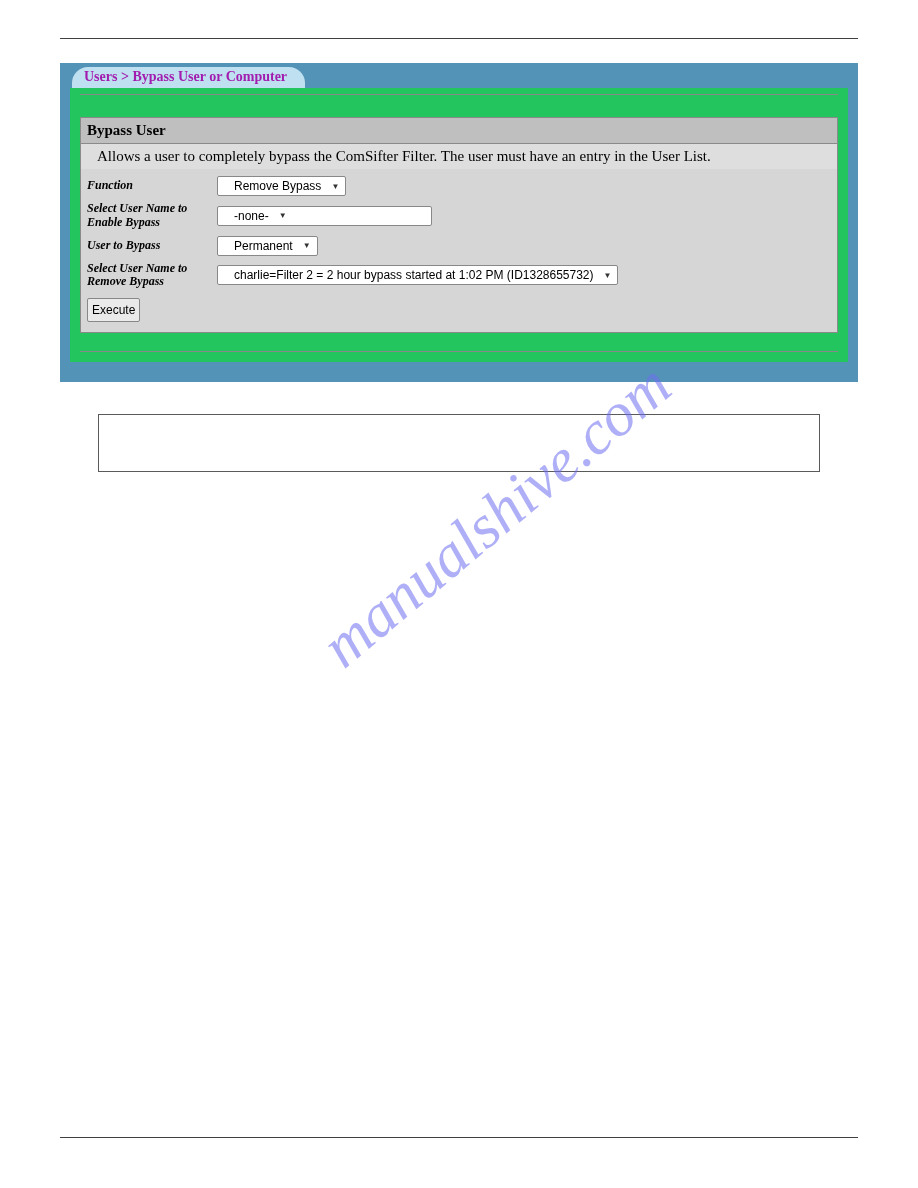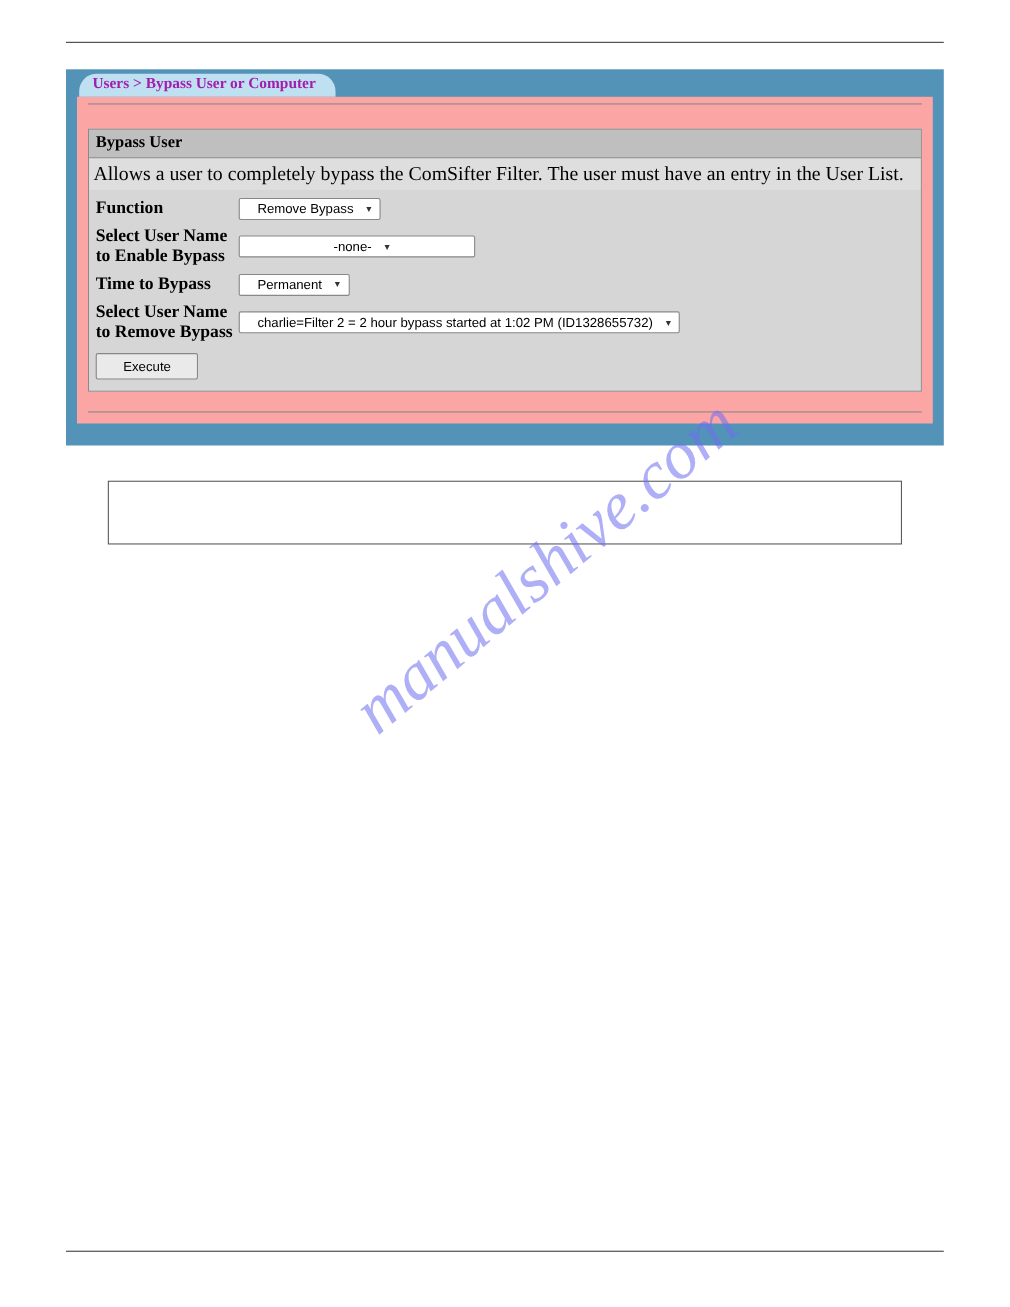--- a/index.html
+++ b/index.html
@@ -28,89 +28,90 @@
       background: #bfe0f0;
       border-top-left-radius: 16px;
       border-top-right-radius: 16px;
       padding: 2px 18px 3px 12px;
       font-weight: bold;
       font-size: 14px;
       color: #a21caf;
       font-family: "Times New Roman", Times, serif;
     }
     .inner-panel {
-      background: #fca5a5;
+      background: #22c55e;
       padding: 6px 10px 10px 10px;
     }
     .inner-rule-top {
       border-top: 1px solid #8a8a8a;
       margin: 0 0 22px 0;
     }
     .form-box {
       background: #cfcfcf;
       border: 1px solid #8a8a8a;
     }
     .form-title {
       background: #bfbfbf;
       padding: 4px 6px;
       font-weight: bold;
       font-size: 15px;
       border-bottom: 1px solid #8a8a8a;
       font-family: "Times New Roman", Times, serif;
     }
     .form-desc {
       background: #dedede;
-      padding: 4px 4px;
-      font-size: 18px;
+      padding: 4px 16px;
+      font-size: 15px;
       font-family: "Times New Roman", Times, serif;
     }
     .form-body {
       background: #d6d6d6;
       padding: 4px 6px 10px 6px;
     }
     .form-row {
       display: flex;
       align-items: center;
       padding: 3px 0;
     }
     .form-label {
       width: 130px;
       font-weight: bold;
-      font-size: 16px;
+      font-size: 12px;
       line-height: 1.15;
       font-family: "Times New Roman", Times, serif;
+      font-style: italic;
     }
     .select-ctl {
       display: inline-flex;
       align-items: center;
       background: #fff;
       border: 1px solid #888;
       border-radius: 2px;
       padding: 1px 6px 1px 16px;
       font-family: Arial, sans-serif;
       font-size: 12px;
       height: 20px;
       cursor: pointer;
       min-width: 60px;
     }
     .select-ctl .sel-text { padding-right: 10px; white-space: nowrap; }
     .select-ctl .caret {
       font-size: 8px;
       color: #333;
     }
     .sel-function { min-width: 110px; }
-    .sel-user-enable { min-width: 215px; justify-content: center; }
+    .sel-user-enable { min-width: 215px; }
     .sel-time { min-width: 80px; text-align: center; }
     .sel-user-remove { min-width: 375px; }
     .btn {
       display: inline-block;
       background: #eaeaea;
       border: 1px solid #888;
       border-radius: 2px;
-      padding: 4px 24px;
+      padding: 4px 4px;
       font-family: Arial, sans-serif;
       font-size: 12px;
       cursor: pointer;
       margin-top: 6px;
     }
     .inner-rule-bot {
       border-top: 1px solid #8a8a8a;
       margin: 18px 0 0 0;
     }
     .empty-box {
@@ -167,21 +168,21 @@
 
         <div class="form-row">
           <div class="form-label">Select User Name to Enable Bypass</div>
           <div class="select-ctl sel-user-enable">
             <span class="sel-text">-none-</span>
             <span class="caret">▼</span>
           </div>
         </div>
 
         <div class="form-row">
-          <div class="form-label">Time to Bypass</div>
+          <div class="form-label">User to Bypass</div>
           <div class="select-ctl sel-time">
             <span class="sel-text">Permanent</span>
             <span class="caret">▼</span>
           </div>
         </div>
 
         <div class="form-row">
           <div class="form-label">Select User Name to Remove Bypass</div>
           <div class="select-ctl sel-user-remove">
             <span class="sel-text">charlie=Filter 2 = 2 hour bypass started at 1:02 PM (ID1328655732)</span>

